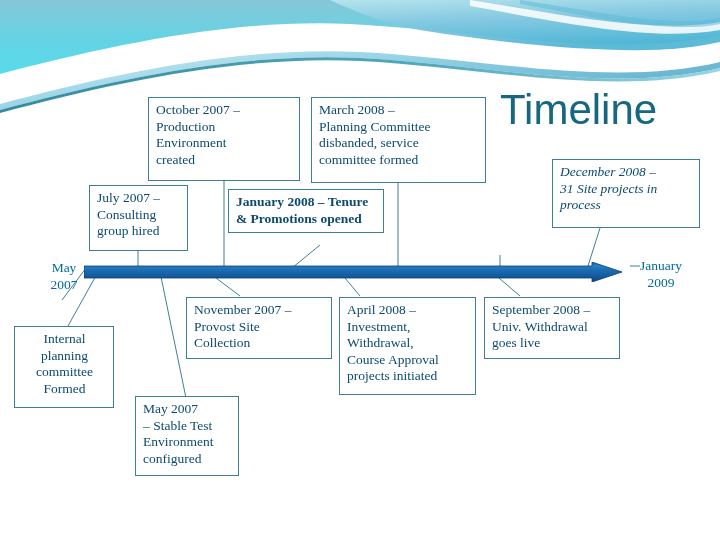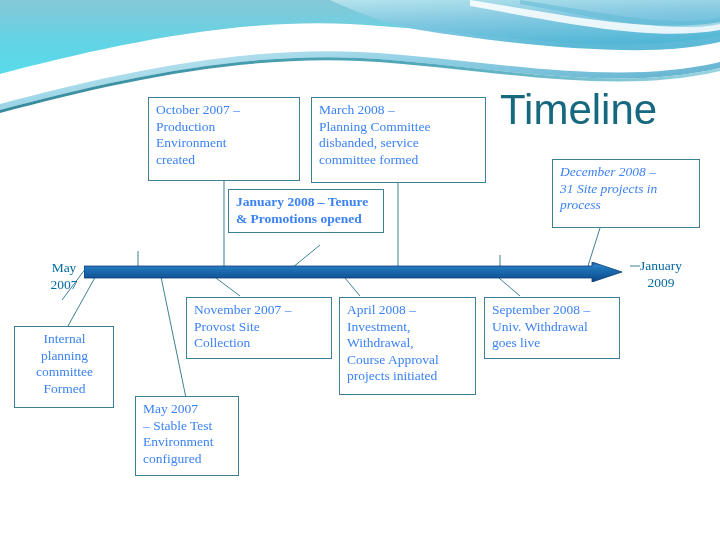--- a/index.html
+++ b/index.html
@@ -53,21 +53,21 @@
     width: 538px;
     height: 20px;
   }
 
   
   .evt {
     position: absolute;
     box-sizing: border-box;
     border: 1px solid #3f7f94;
     background: #ffffff;
-    color: #3b82f6;
+    color: #0c4a6e;
     font-size: 13.5px;
     line-height: 16.5px;
     padding: 4px 6px 4px 7px;
     text-align: left;
   }
   .evt.center { text-align: center; }
 
   
   .endlabel {
     position: absolute;
@@ -182,20 +182,23 @@
 
   <div class="evt" style="left: 311px; top: 97px; width: 175px; height: 86px; white-space: pre-line;">March 2008 –
 Planning Committee
 disbanded, service
 committee formed</div>
 
   <div class="evt" style="left: 552px; top: 159px; width: 148px; height: 69px; white-space: pre-line; font-style: italic;">December 2008 –
 31 Site projects  in
 process</div>
 
+  <div class="evt" style="left: 89px; top: 185px; width: 99px; height: 66px; white-space: pre-line;">July 2007 –
+Consulting
+group hired</div>
 
   <div class="evt" style="left: 228px; top: 189px; width: 156px; height: 44px; white-space: pre-line; font-weight: bold;">January 2008 – Tenure
 &amp; Promotions  opened</div>
 
 
   <div class="evt center" style="left: 14px; top: 326px; width: 100px; height: 82px; white-space: pre-line;">Internal
 planning
 committee
 Formed</div>
 

